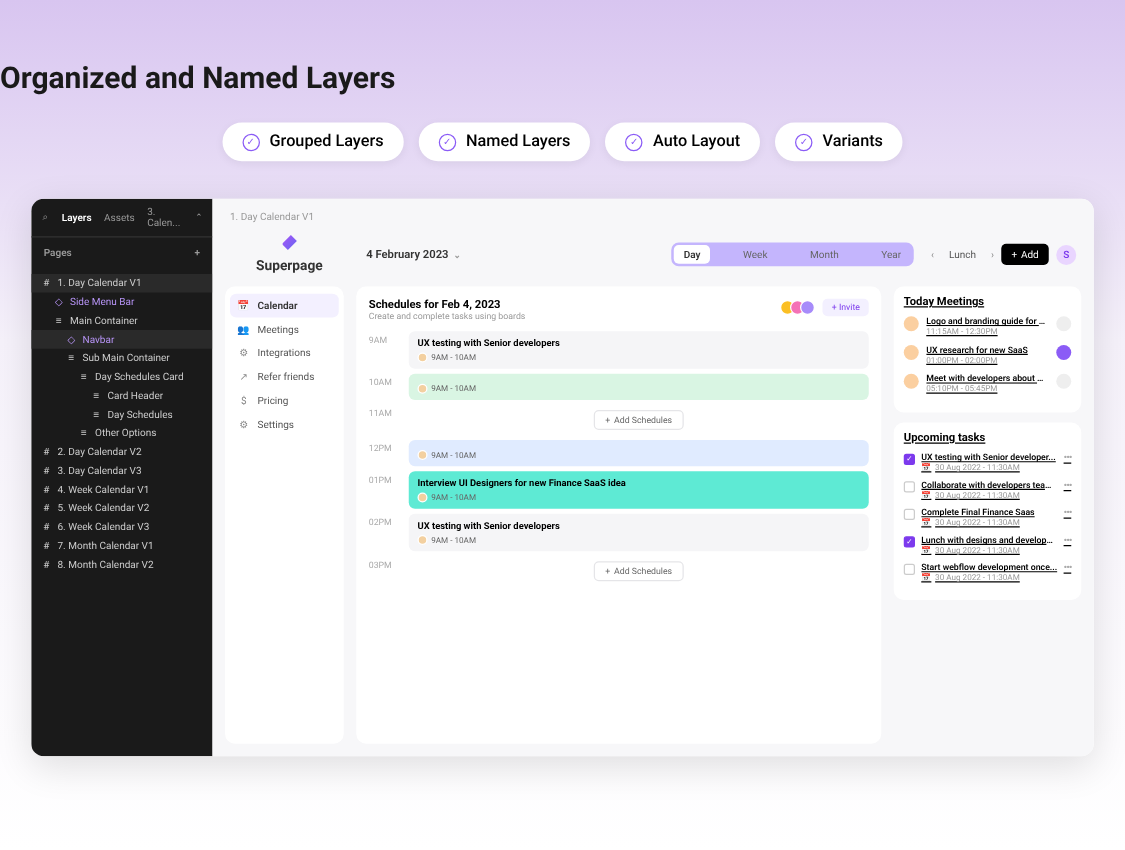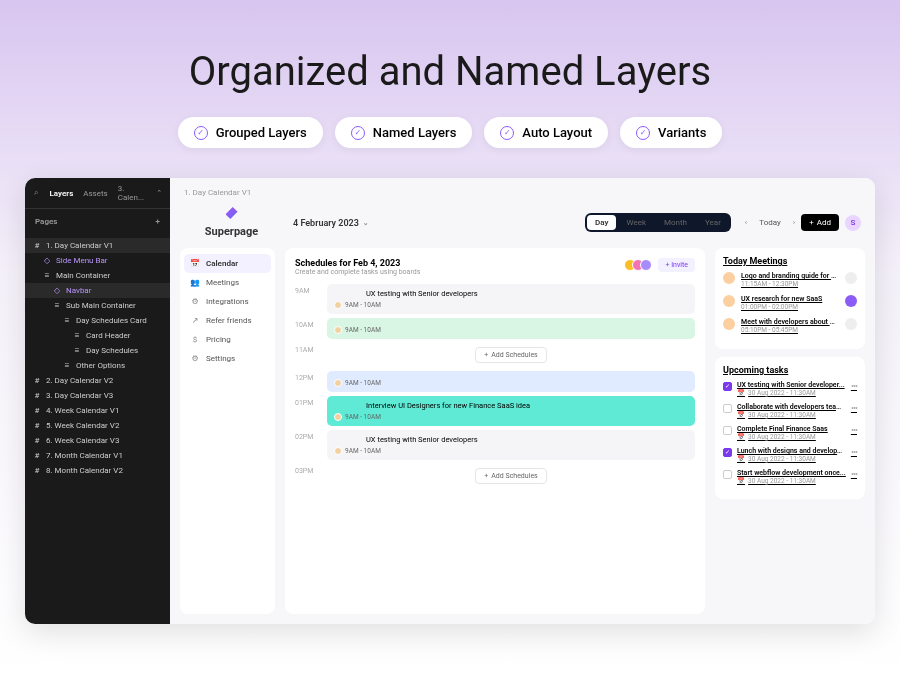--- a/index.html
+++ b/index.html
@@ -1,17 +1,17 @@
 <!DOCTYPE html>
 <html><head>
 <meta charset="utf-8">
 <style>
 * { margin: 0; padding: 0; box-sizing: border-box; font-family: -apple-system, BlinkMacSystemFont, "Segoe UI", Roboto, sans-serif; }
 body { width: 900px; height: 680px; background: linear-gradient(180deg, #d8c5f0 0%, #f5f1fa 40%, #ffffff 100%); overflow: hidden; }
-.hero-title { text-align: center; font-size: 40px; font-weight: 400; color: #1a1a1a; padding-top: 48px; }
+.hero-title { font-size: 24px; font-weight: 700; color: #1a1a1a; padding-top: 48px; }
 .badges { display: flex; justify-content: center; gap: 12px; margin-top: 22px; }
 .badge { display: flex; align-items: center; gap: 8px; background: #fff; border-radius: 20px; padding: 8px 16px; font-size: 13px; font-weight: 500; box-shadow: 0 2px 8px rgba(0,0,0,0.06); }
 .badge-check { width: 14px; height: 14px; border: 1.5px solid #8b5cf6; border-radius: 50%; display: flex; align-items: center; justify-content: center; color: #8b5cf6; font-size: 8px; }
 
 .app-shell { margin: 30px 25px 0; background: #fff; border-radius: 10px; overflow: hidden; box-shadow: 0 8px 30px rgba(0,0,0,0.12); height: 446px; display: flex; }
 
 .sidebar { width: 145px; background: #1a1a1a; color: #ccc; font-size: 8px; display: flex; flex-direction: column; }
 .sb-top { display: flex; align-items: center; gap: 10px; padding: 6px 8px; border-bottom: 1px solid #333; }
 .sb-top span { color: #999; }
 .sb-top .active { color: #fff; font-weight: 600; }
@@ -26,21 +26,21 @@
 .ind-1 { padding-left: 8px; } .ind-2 { padding-left: 18px; } .ind-3 { padding-left: 28px; }
 .ind-4 { padding-left: 38px; } .ind-5 { padding-left: 48px; }
 
 .main { flex: 1; display: flex; flex-direction: column; background: #f7f7f9; }
 .topbar { display: flex; align-items: center; padding: 10px 14px; gap: 12px; }
 .crumb { font-size: 8px; color: #999; }
 .app-row { display: flex; align-items: center; padding: 0 14px 10px; gap: 14px; }
 .brand { display: flex; align-items: center; gap: 6px; font-size: 11px; font-weight: 700; color: #333; flex-direction: column; }
 .brand-logo { width: 12px; height: 12px; background: linear-gradient(135deg,#a855f7,#6366f1); clip-path: polygon(0 60%, 60% 0, 100% 40%, 40% 100%); }
 .date-sel { font-size: 9px; font-weight: 600; color: #333; display: flex; align-items: center; gap: 4px; }
-.view-tabs { display: flex; gap: 2px; background: #0f172a; border-radius: 6px; padding: 2px; font-size: 8px; }
+.view-tabs { display: flex; gap: 18px; background: #c4b5fd; border-radius: 6px; padding: 2px; font-size: 8px; }
 .view-tab { padding: 3px 8px; border-radius: 4px; color: #666; cursor: pointer; }
 .view-tab.active { background: #fff; color: #333; font-weight: 600; }
 .top-actions { display: flex; align-items: center; gap: 6px; }
 .today-btn { font-size: 8px; color: #555; padding: 3px 6px; }
 .add-btn { background: #000; color: #fff; font-size: 8px; padding: 4px 8px; border-radius: 4px; display: flex; align-items: center; gap: 3px; }
 .avatar { width: 16px; height: 16px; border-radius: 50%; background: #e9d5ff; color: #7c3aed; font-size: 8px; display: flex; align-items: center; justify-content: center; font-weight: 600; }
 
 .content { display: flex; flex: 1; gap: 10px; padding: 0 10px 10px; overflow: hidden; }
 .leftnav { width: 95px; background: #fff; border-radius: 8px; padding: 6px 4px; }
 .nav-item { display: flex; align-items: center; gap: 6px; font-size: 8px; padding: 5px 6px; color: #555; border-radius: 5px; }
@@ -52,21 +52,21 @@
 .sched-title { font-size: 9px; font-weight: 700; }
 .sched-sub { font-size: 7px; color: #999; }
 .invite-group { display: flex; align-items: center; gap: 6px; }
 .avs { display: flex; }
 .av { width: 12px; height: 12px; border-radius: 50%; border: 1px solid #fff; margin-left: -4px; }
 .invite-btn { background: #f3f0ff; color: #7c3aed; font-size: 7px; padding: 3px 7px; border-radius: 4px; }
 .timeline { display: flex; flex-direction: column; gap: 4px; justify-content: space-between; }
 .time-row { display: flex; align-items: flex-start; gap: 8px; }
 .time-label { width: 24px; font-size: 7px; color: #aaa; padding-top: 3px; }
 .event { flex: 1; border-radius: 5px; padding: 5px 7px; }
-.event-title { font-size: 7.5px; font-weight: 400; margin-left: 32px; }
+.event-title { font-size: 7.5px; font-weight: 700; }
 .event-time { font-size: 6.5px; color: #666; margin-top: 3px; display: flex; align-items: center; gap: 3px; }
 .event .dot { width: 8px; height: 8px; border-radius: 50%; background: #f3d0a0; border: 1px solid #fff; }
 .ev-gray { background: #f5f5f7; }
 .ev-green { background: #d9f5e3; }
 .ev-blue { background: #e0ebff; }
 .ev-red { background: #5eead4; }
 .add-sched-btn { margin: 4px auto; font-size: 7px; color: #666; background: #fff; border: 1px solid #e5e5e8; border-radius: 4px; padding: 3px 8px; display: flex; align-items: center; gap: 3px; width: fit-content; }
 
 .rightcol { width: 150px; display: flex; flex-direction: column; gap: 8px; text-decoration: underline; }
 .panel { background: #fff; border-radius: 8px; padding: 8px; }
@@ -205,21 +205,21 @@
       </div>
       <div style="flex:1"></div>
       <div class="view-tabs" id="view-tabs">
           <div class="view-tab active">Day</div>
           <div class="view-tab ">Week</div>
           <div class="view-tab ">Month</div>
           <div class="view-tab ">Year</div>
         </div>
       <div class="top-actions">
         <span style="font-size:8px;color:#888">‹</span>
-        <span class="today-btn">Today</span>
+        <span class="today-btn">Lunch</span>
         <span style="font-size:8px;color:#888">›</span>
         <div class="add-btn">
           <span>+</span>
           <span>Add</span>
         </div>
         <div class="avatar">S</div>
       </div>
     </div>
 
     <div class="content">

